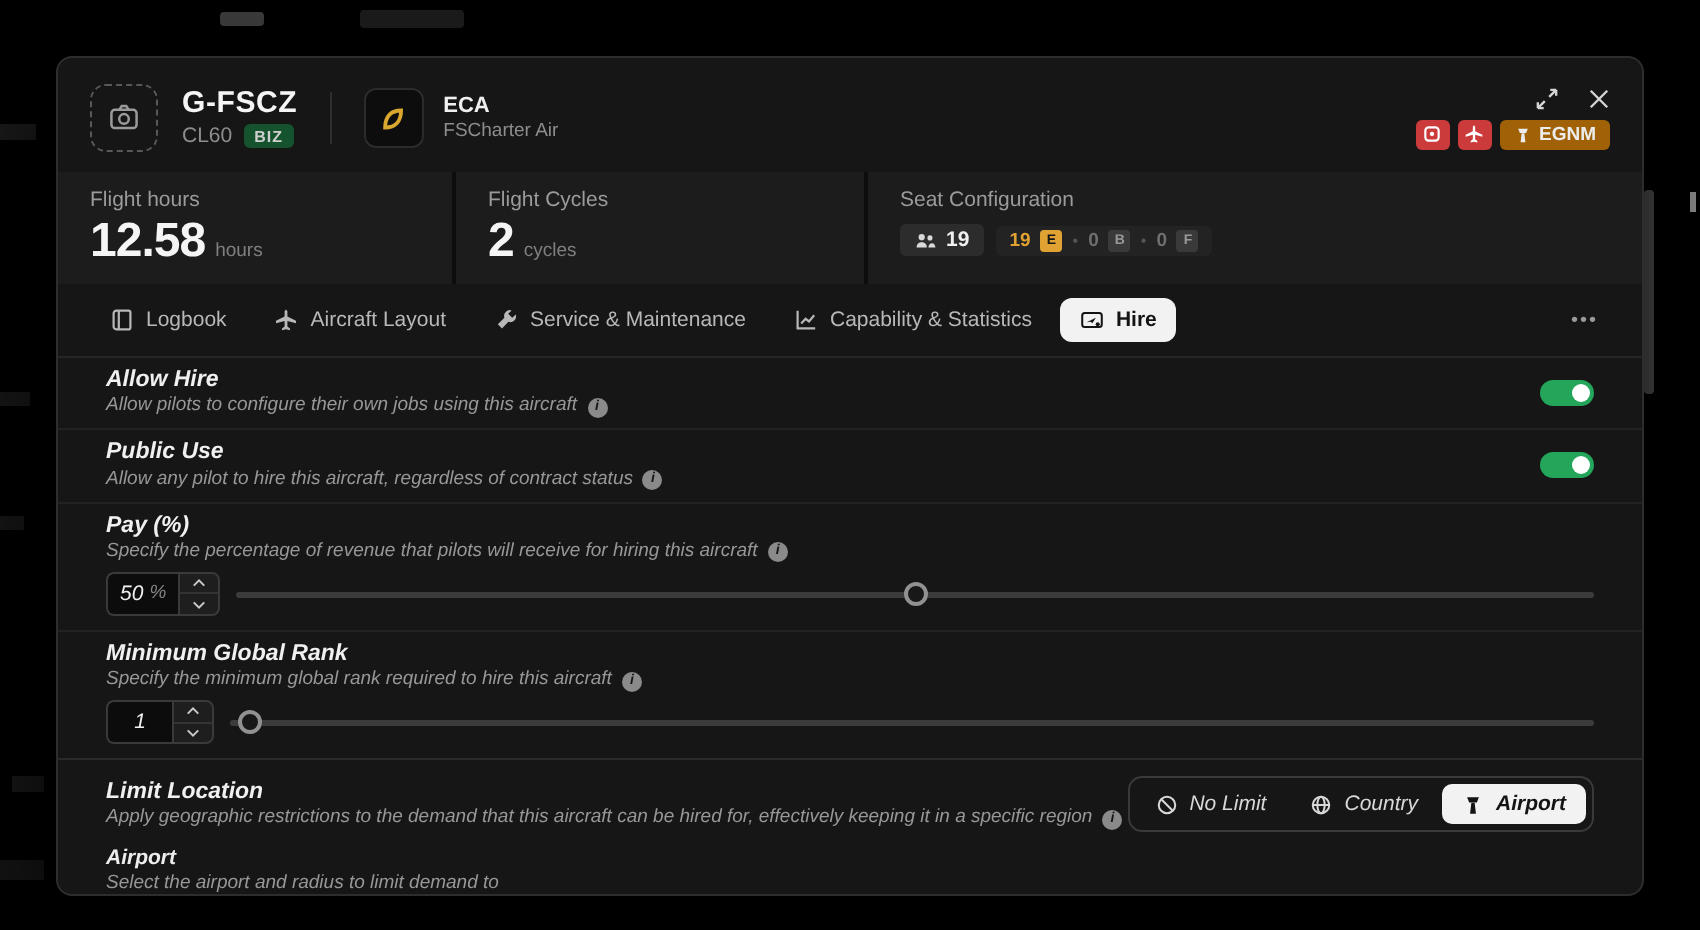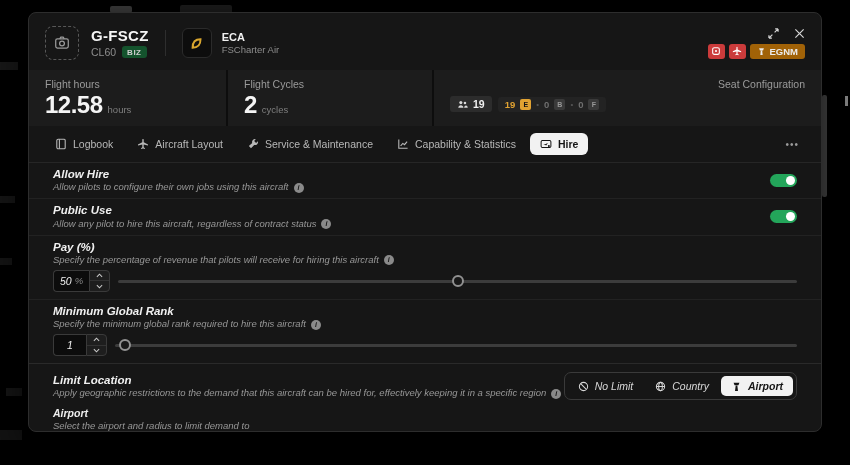--- a/index.html
+++ b/index.html
@@ -10,21 +10,21 @@
     position:relative;
     overflow:hidden;
     color:#e8e8e8;
   }
   
   .bg-frag { position:absolute; z-index:0; }
 
   
   .modal {
     position:absolute; z-index:2;
-    left:28px; top:12px; width:794px; height:420px;
+    left:28px; top:28px; width:794px; height:420px;
     background:#161616;
     border:1px solid #2d2d2d;
     border-radius:8px;
     box-shadow:0 14px 44px rgba(0,0,0,.85);
     display:flex; flex-direction:column;
     overflow:hidden;
   }
 
   
   .hdr { display:flex; align-items:center; padding:10px 16px 7px; height:57px; flex:none; }
@@ -51,21 +51,21 @@
   .hdr-right { margin-left:auto; display:flex; flex-direction:column; align-items:flex-end; gap:5px; }
   .winctl { display:flex; gap:15px; color:#d5d5d5; align-items:center; }
   .winctl span { cursor:pointer; display:flex; }
   .badges { display:flex; gap:4px; align-items:center; }
   .red-badge { width:17px; height:15px; background:#cb3b3b; border-radius:3px; color:#fff; display:flex; align-items:center; justify-content:center; }
   .loc-badge { height:15px; background:#a16207; border-radius:3px; color:#ececec; display:flex; gap:4px; align-items:center; padding:0 7px; font-size:9.5px; font-weight:bold; cursor:pointer; }
 
   
   .stats { display:flex; gap:2px; background:#0d0d0d; flex:none; height:56px; }
   .stat { background:#1c1c1c; padding:8px 16px; }
-  .stat-1 { width:197px; } .stat-2 { width:204px; } .stat-3 { flex:1;text-align:right; }
+  .stat-1 { width:197px; } .stat-2 { width:204px; } .stat-3 { flex:1; }
   .stat-label { font-size:10.5px; color:#9b9b9b; }
   .stat-value-row { margin-top:3px; display:flex; align-items:baseline; }
   .stat-value { font-size:24px; font-weight:bold; color:#f5f5f5; line-height:1; letter-spacing:-.5px; }
   .stat-unit { font-size:9.5px; color:#7f7f7f; margin-left:5px; }
   .seat-badges { display:flex; gap:6px; margin-top:6px; align-items:center; }
   .seat-total { display:flex; gap:5px; align-items:center; background:#2c2c2c; border-radius:3px; padding:2px 7px; color:#d9d9d9; }
   .seat-total b { font-size:10.5px; color:#f0f0f0; }
   .seat-classes { display:flex; gap:5px; align-items:center; background:#232323; border-radius:3px; padding:2px 7px; }
   .cls-count { color:#6f6f6f; font-size:9.5px; font-weight:bold; }
   .cls-count.hot { color:#e0a232; }

